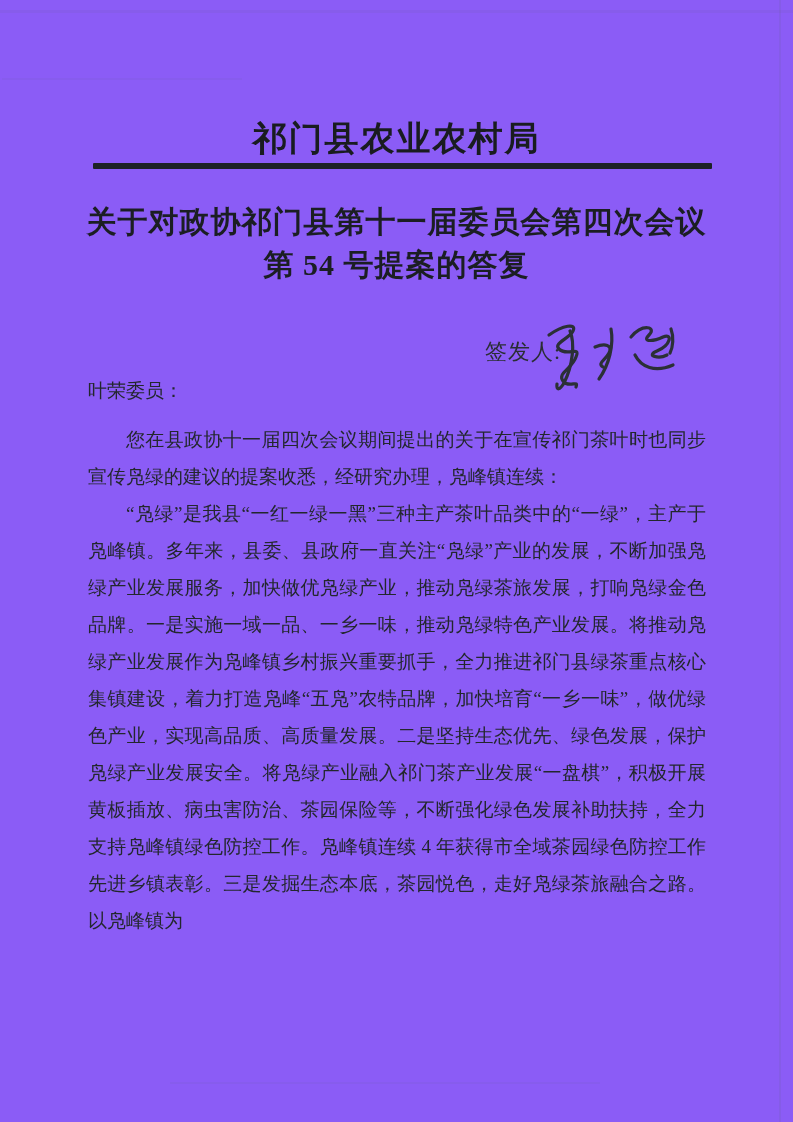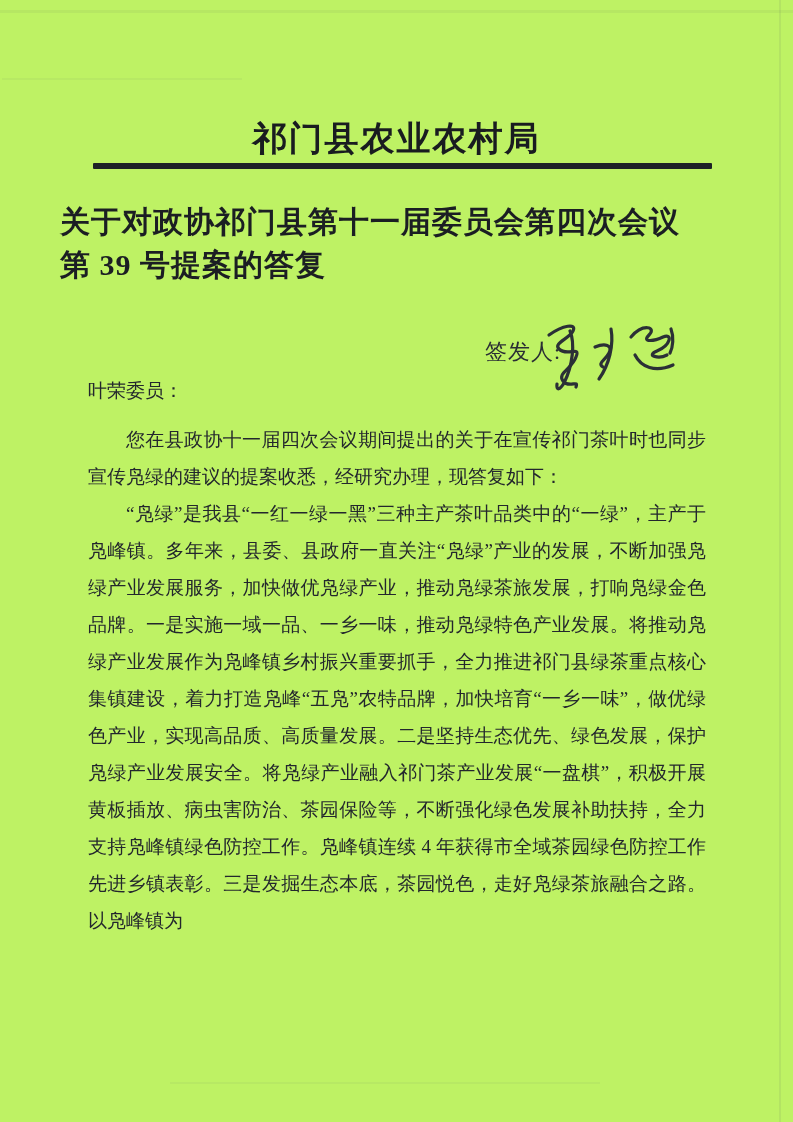--- a/index.html
+++ b/index.html
@@ -3,21 +3,21 @@
 <meta charset="utf-8">
 <style>
   html, body { margin: 0; padding: 0; }
   body { background: #e9e9e7; font-family: "Liberation Serif", "DejaVu Serif", serif; }
 
   .page {
     position: relative;
     width: 793px;
     height: 1122px;
     margin: 0 auto;
-    background: #bef264;
+    background: #8b5cf6;
     overflow: hidden;
     color: #20242a;
   }
 
   
   .scan-streak-top {
     position: absolute; left: 0; top: 10px; width: 100%; height: 3px;
     background: rgba(90, 95, 100, 0.07);
   }
   .scan-streak-mid {
@@ -48,20 +48,21 @@
     position: absolute;
     top: 163px; left: 93px; width: 619px; height: 6px;
     background: #1d2226;
     border-radius: 1px;
   }
 
   .doc-title {
     position: absolute;
     top: 200px; left: 60px; width: 673px;
     margin: 0;
+    text-align: center;
     font-weight: 700;
     font-size: 30px;
     line-height: 43px;
     letter-spacing: 1px;
     color: #1b1e23;
   }
   .doc-title .t-line { display: block; }
 
   .signoff {
     position: absolute;
@@ -99,35 +100,35 @@
   <div class="scan-streak-mid"></div>
   <div class="scan-streak-bottom"></div>
   <div class="scan-edge-right"></div>
 
   <div class="agency">祁门县农业农村局</div>
 
   <div class="divider"></div>
 
   <h1 class="doc-title">
     <span class="t-line">关于对政协祁门县第十一届委员会第四次会议</span>
-    <span class="t-line">第 39 号提案的答复</span>
+    <span class="t-line">第 54 号提案的答复</span>
   </h1>
 
   <div class="signoff">
     <span>签发人:</span>
     <svg class="signature-svg" width="135" height="82" viewBox="0 0 135 82" fill="none" stroke="#2b3036" stroke-width="3.2" stroke-linecap="round" stroke-linejoin="round">
       <path d="M6,18 C20,8 34,6 30,14 C26,22 10,26 16,32 C24,40 38,28 33,40 C29,52 14,56 20,64 C26,72 36,62 33,70"></path>
       <path d="M27,14 C32,26 30,48 21,66 C17,73 13,74 14,67"></path>
       <path d="M52,30 C62,26 70,28 66,36 C62,44 54,46 60,50"></path>
       <path d="M68,12 C71,28 66,48 56,62"></path>
       <path d="M88,20 C100,6 114,10 106,18 C98,26 112,24 120,20 C130,16 128,28 114,34 C102,39 116,42 124,38"></path>
       <path d="M92,38 C98,50 112,56 130,48"></path>
       <path d="M128,12 C131,20 130,30 127,36"></path>
     </svg>
   </div>
 
   <main class="letter-body">
     <p class="salutation">叶荣委员：</p>
-    <p class="para">您在县政协十一届四次会议期间提出的关于在宣传祁门茶叶时也同步宣传凫绿的建议的提案收悉，经研究办理，现答复如下：</p>
+    <p class="para">您在县政协十一届四次会议期间提出的关于在宣传祁门茶叶时也同步宣传凫绿的建议的提案收悉，经研究办理，凫峰镇连续：</p>
     <p class="para">“凫绿”是我县“一红一绿一黑”三种主产茶叶品类中的“一绿”，主产于凫峰镇。多年来，县委、县政府一直关注“凫绿”产业的发展，不断加强凫绿产业发展服务，加快做优凫绿产业，推动凫绿茶旅发展，打响凫绿金色品牌。一是实施一域一品、一乡一味，推动凫绿特色产业发展。将推动凫绿产业发展作为凫峰镇乡村振兴重要抓手，全力推进祁门县绿茶重点核心集镇建设，着力打造凫峰“五凫”农特品牌，加快培育“一乡一味”，做优绿色产业，实现高品质、高质量发展。二是坚持生态优先、绿色发展，保护凫绿产业发展安全。将凫绿产业融入祁门茶产业发展“一盘棋”，积极开展黄板插放、病虫害防治、茶园保险等，不断强化绿色发展补助扶持，全力支持凫峰镇绿色防控工作。凫峰镇连续 4 年获得市全域茶园绿色防控工作先进乡镇表彰。三是发掘生态本底，茶园悦色，走好凫绿茶旅融合之路。以凫峰镇为</p>
   </main>
 
 </div>
 
 </body></html>

